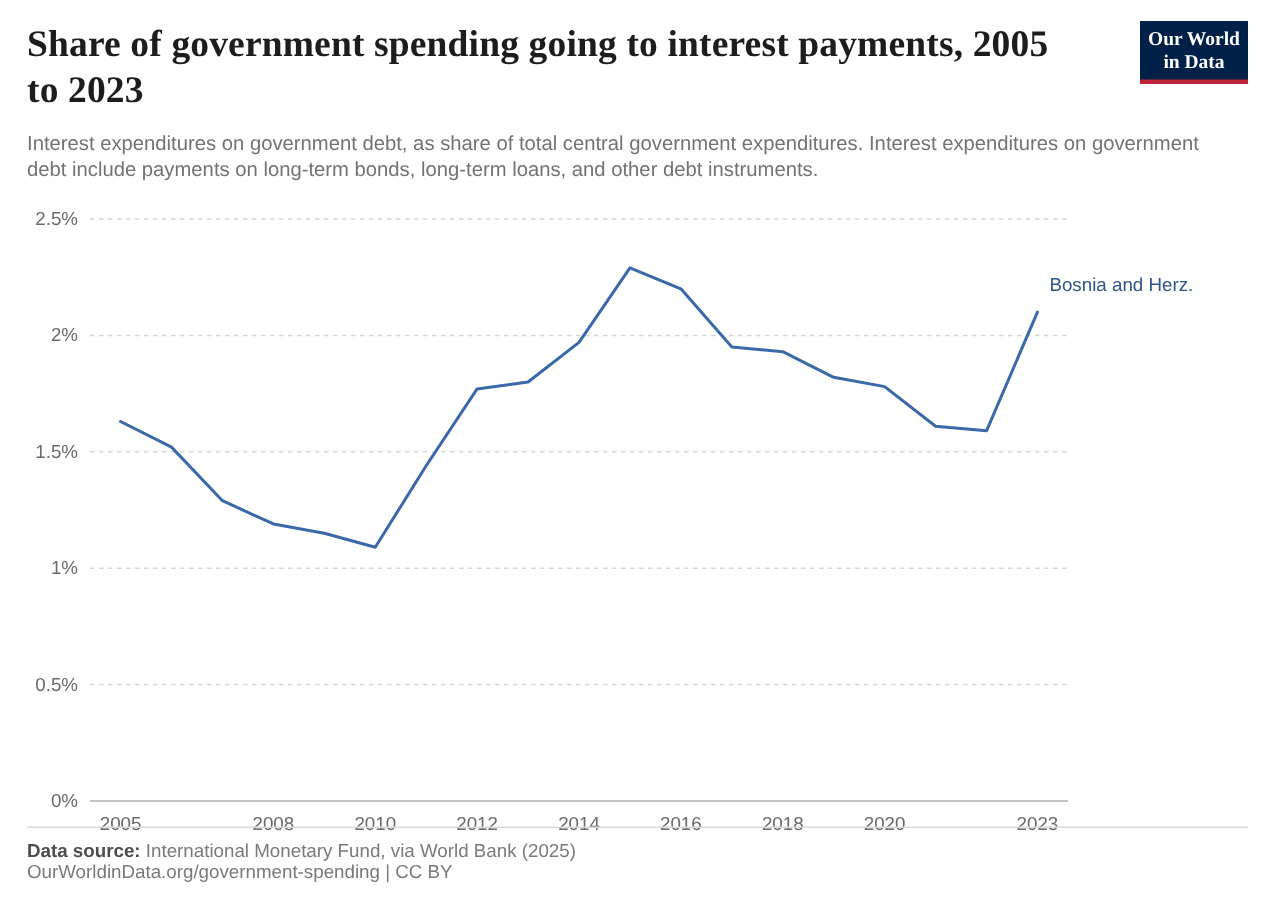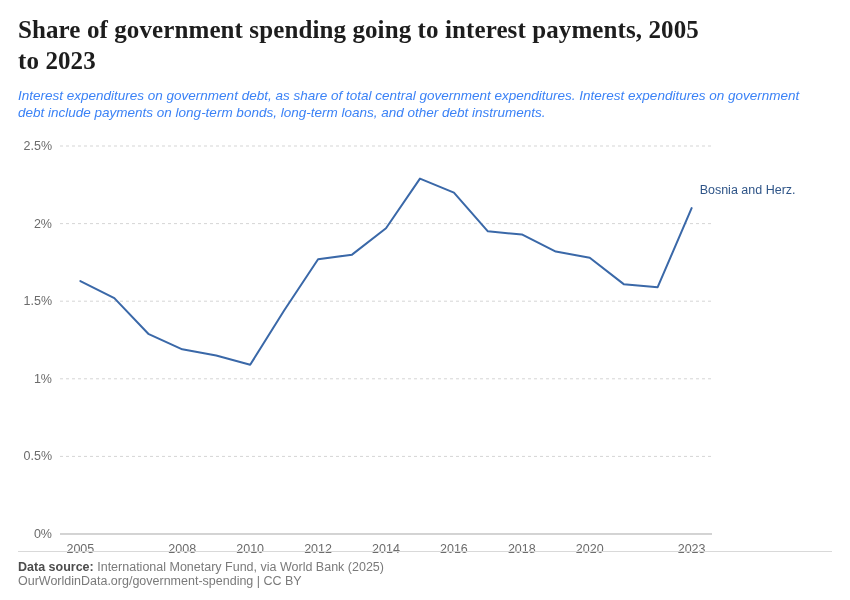--- a/index.html
+++ b/index.html
@@ -31,24 +31,23 @@
     font-weight: bold;
     line-height: 1.25;
     color: #1d1d1d;
     letter-spacing: 0.1px;
     margin: 0;
     width: 700px;
   }
   .subtitle {
     font-size: 13.5px;
     line-height: 1.33;
-    color: #3b82f6;
+    color: #737373;
     margin-top: 10px;
     width: 790px;
-    font-style: italic;
   }
   .owid-logo {
     position: absolute;
     top: 0px;
     right: 0px;
     width: 72px;
     height: 42px;
     background: #002147;
     color: #ffffff;
     font-family: "Liberation Serif", serif;
@@ -105,20 +104,24 @@
   }
 </style>
 </head>
 <body>
 
 <div class="page">
 
   <div class="header">
     <h1 class="title">Share of government spending going to interest payments, 2005 to 2023</h1>
     <div class="subtitle">Interest expenditures on government debt, as share of total central government expenditures. Interest expenditures on government debt include payments on long-term bonds, long-term loans, and other debt instruments.</div>
+    <div class="owid-logo">
+      <div>Our World</div>
+      <div>in Data</div>
+    </div>
   </div>
 
   <div class="chart-wrap">
     <svg class="chart-svg" id="chart-svg" width="814" height="428" viewBox="0 0 814 428">
       <g id="gridlines">
           <line x1="42" x2="694" y1="396" y2="396" stroke="#d5d5d5" stroke-width="1"></line>
           <line x1="42" x2="694" y1="318.40000000000003" y2="318.40000000000003" stroke="#d5d5d5" stroke-width="1" stroke-dasharray="3,3"></line>
           <line x1="42" x2="694" y1="240.79999999999998" y2="240.79999999999998" stroke="#d5d5d5" stroke-width="1" stroke-dasharray="3,3"></line>
           <line x1="42" x2="694" y1="163.20000000000002" y2="163.20000000000002" stroke="#d5d5d5" stroke-width="1" stroke-dasharray="3,3"></line>
           <line x1="42" x2="694" y1="85.60000000000001" y2="85.60000000000001" stroke="#d5d5d5" stroke-width="1" stroke-dasharray="3,3"></line>

